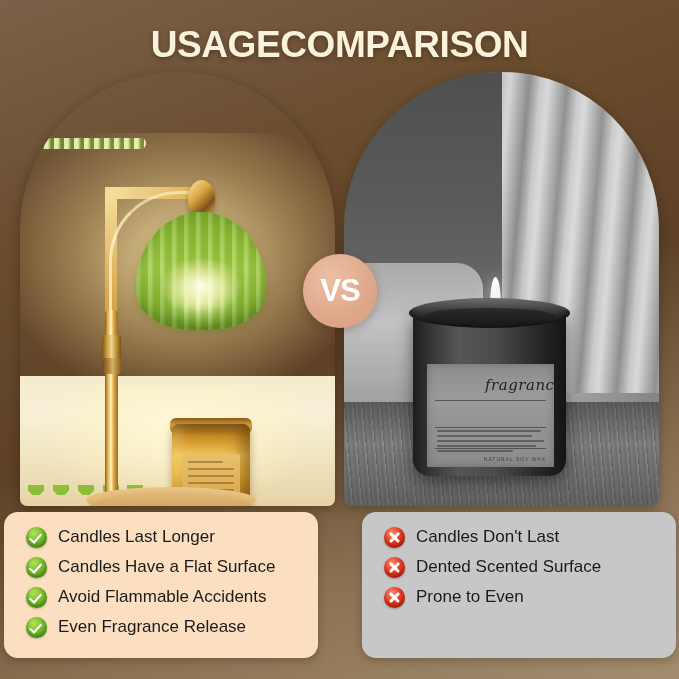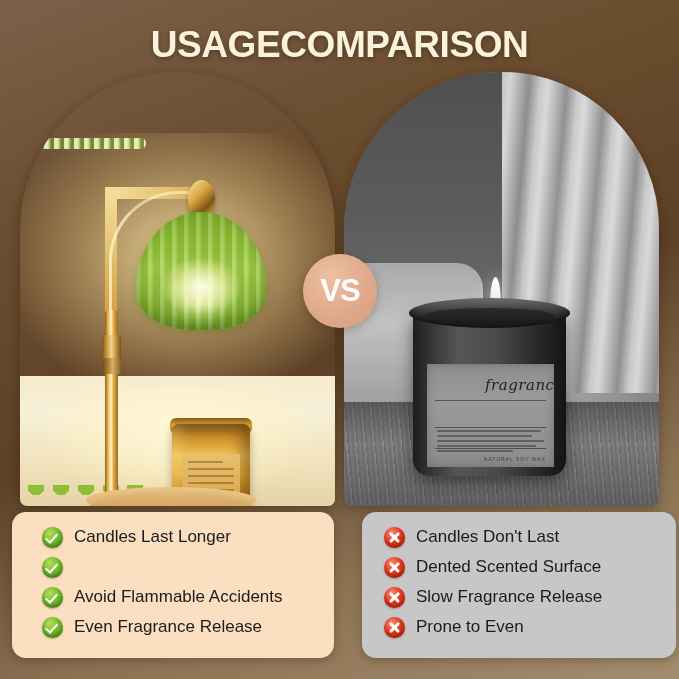--- a/index.html
+++ b/index.html
@@ -260,21 +260,21 @@
     color:#ffffff;font-size:31px;font-weight:bold;letter-spacing:-1px;
   }
 
   
   .panel{
     position:absolute;top:512px;width:314px;height:136px;
     border-radius:14px;
     padding:10px 0 0 0;
     box-shadow:0 3px 9px rgba(45,28,12,.28);
   }
-  .panel.pros{left:12px;background:#fbdfc0;padding-left:8px;}
+  .panel.pros{left:4px;background:#fbdfc0;}
   .panel.cons{left:362px;background:#c7c7c7;}
 
   .row{
     display:flex;align-items:center;
     height:30px;margin:0 0 0 22px;
   }
   .ico{
     width:21px;height:21px;border-radius:50%;flex:0 0 21px;
     position:relative;margin-right:11px;
   }
@@ -383,20 +383,21 @@
     <span>VS</span>
   </div>
 
   <div class="panel pros">
     <div class="row">
       <span class="ico ok"></span>
       <span class="row-label">Candles Last Longer</span>
     </div>
     <div class="row">
       <span class="ico ok"></span>
+      <span class="row-label">Candles Have a Flat Surface</span>
     </div>
     <div class="row">
       <span class="ico ok"></span>
       <span class="row-label">Avoid Flammable Accidents</span>
     </div>
     <div class="row">
       <span class="ico ok"></span>
       <span class="row-label">Even Fragrance Release</span>
     </div>
   </div>
@@ -405,21 +406,17 @@
     <div class="row">
       <span class="ico bad"></span>
       <span class="row-label">Candles Don't Last</span>
     </div>
     <div class="row">
       <span class="ico bad"></span>
       <span class="row-label">Dented Scented Surface</span>
     </div>
     <div class="row">
       <span class="ico bad"></span>
-      <span class="row-label">Slow Fragrance Release</span>
-    </div>
-    <div class="row">
-      <span class="ico bad"></span>
       <span class="row-label">Prone to Even</span>
     </div>
   </div>
 
 </div>
 
 </body></html>

